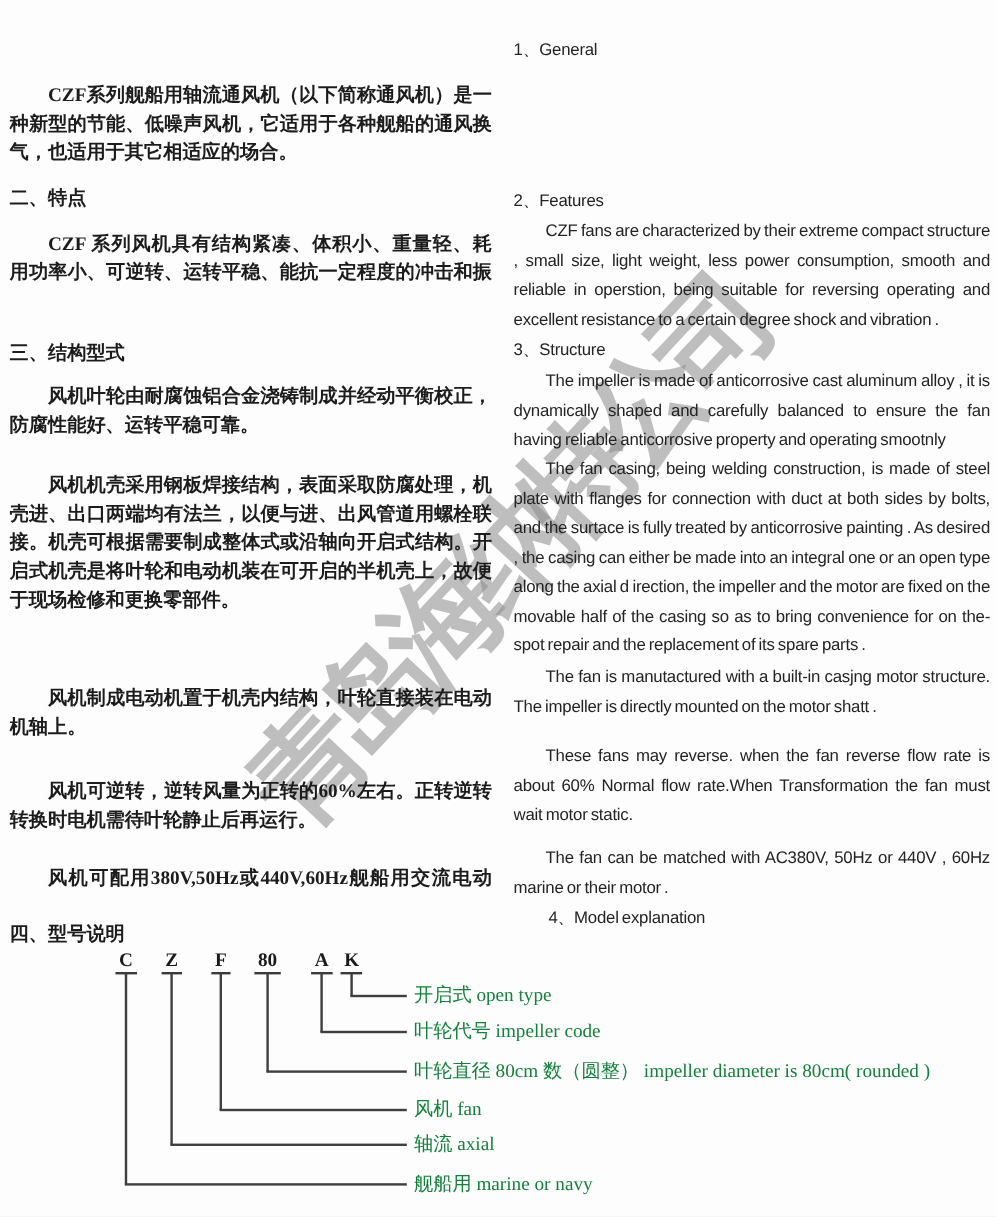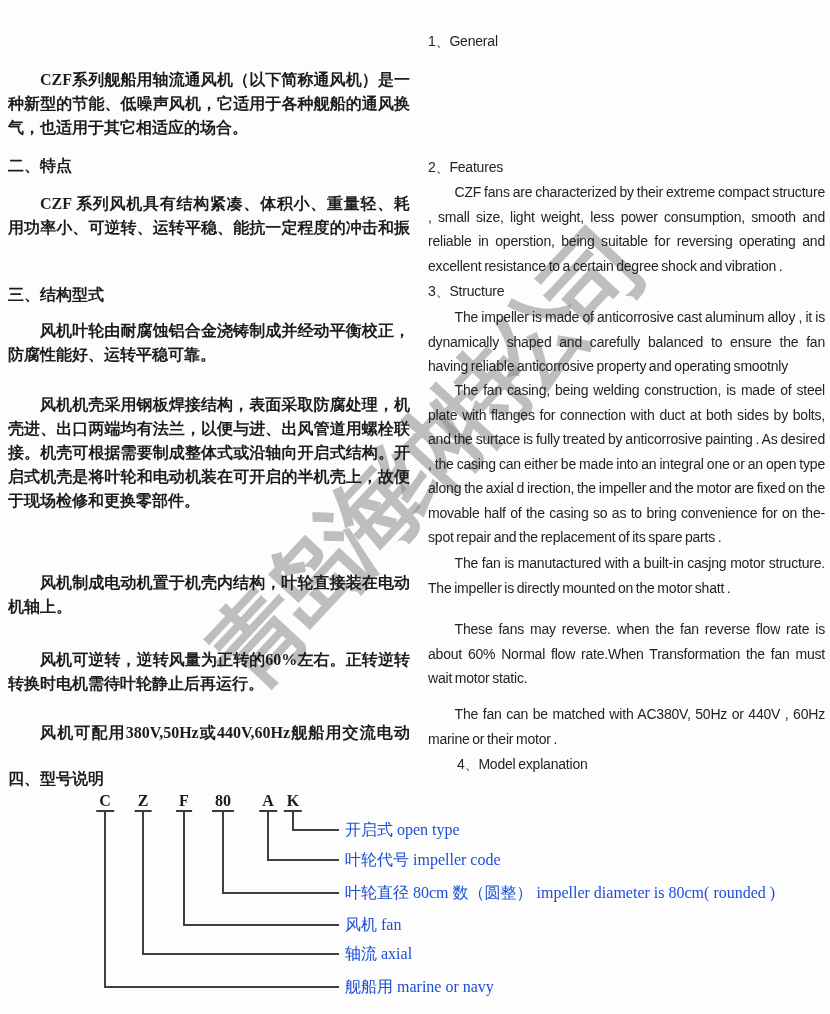--- a/index.html
+++ b/index.html
@@ -39,21 +39,21 @@
   .mletter{
     position:absolute; top:793px; transform:translateX(-50%);
     font-family:"Liberation Serif", serif; font-weight:bold; font-size:16px;
     color:#1a1a1a; border-bottom:2px solid #3a3a3a; padding:0 3px 1px 3px;
     line-height:16px; z-index:2;
   }
   .vline{ position:absolute; width:2px; background:#3f3f3f; top:811px; z-index:2; }
   .hline{ position:absolute; height:2px; background:#3f3f3f; z-index:2; }
   .mlabel{
     position:absolute; left:345px; transform:translateY(-50%);
-    font-family:"Liberation Serif", serif; font-size:16px; color:#1d4ed8;
+    font-family:"Liberation Serif", serif; font-size:16px; color:#15803d;
     white-space:nowrap; z-index:2;
   }
 </style>
 </head>
 <body>
 
 <div class="page">
 
   <div class="watermark">青岛海纳特公司</div>
 

